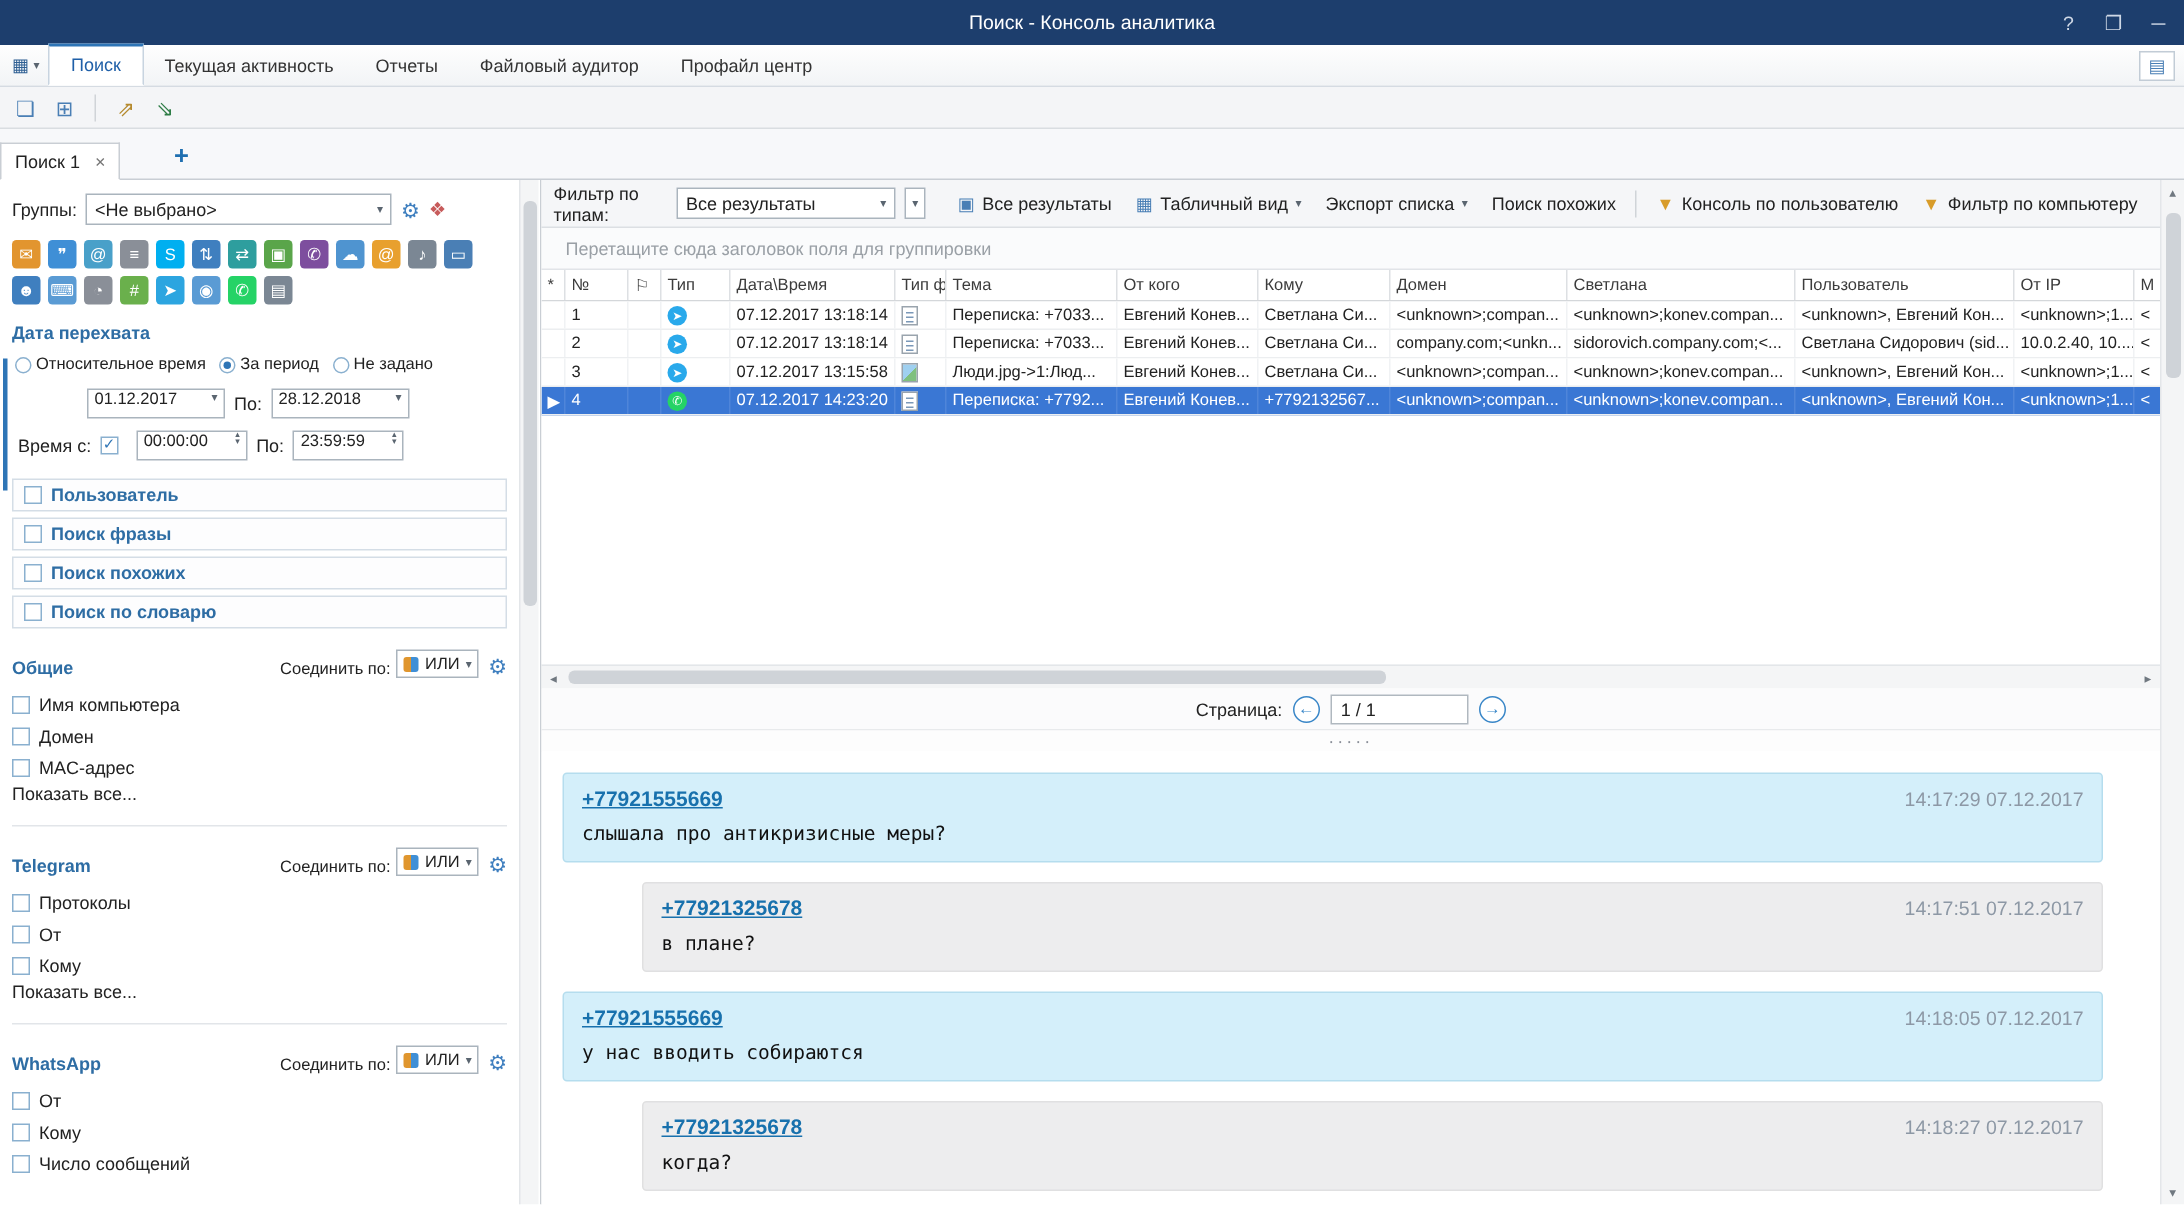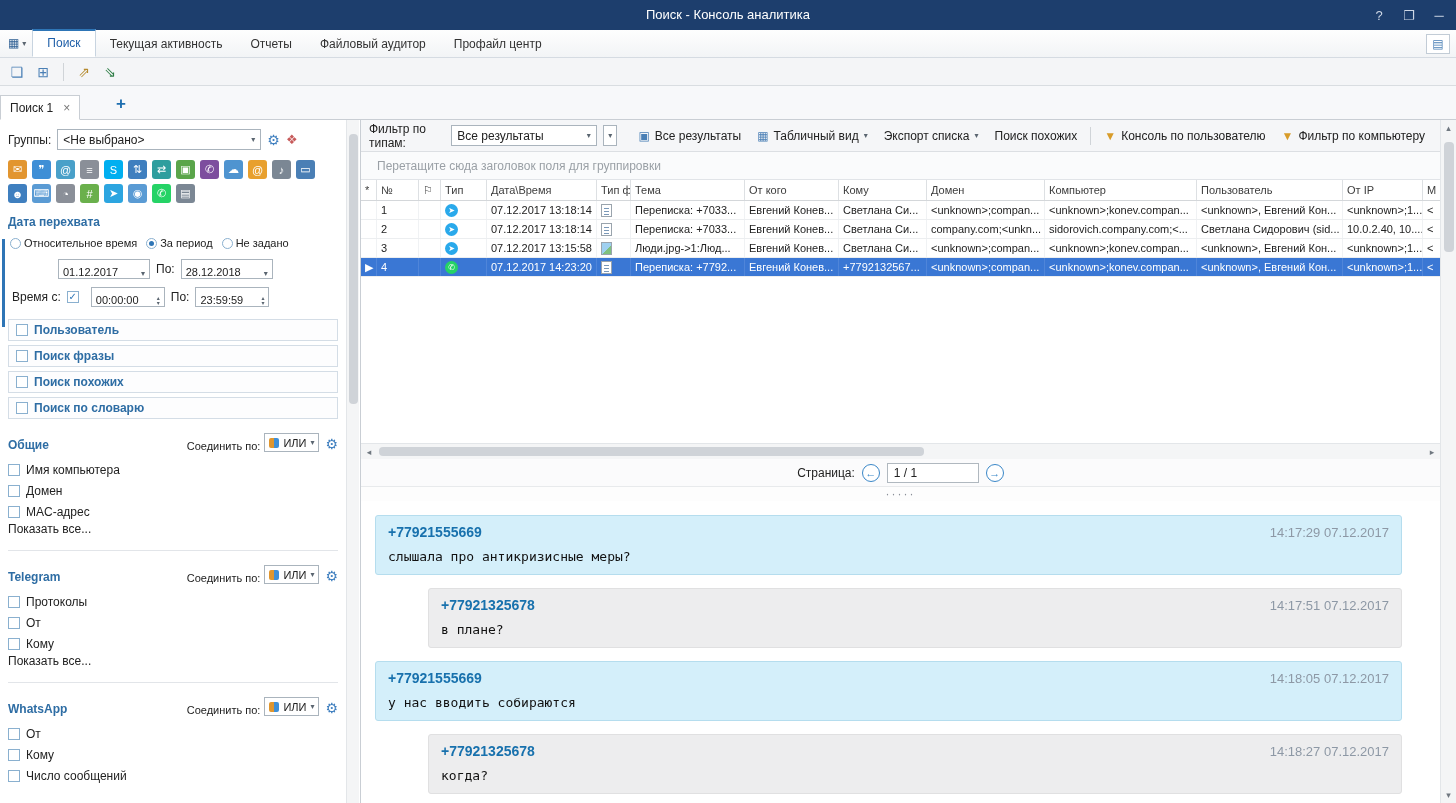--- a/index.html
+++ b/index.html
@@ -58,21 +58,21 @@
   align-items:center;justify-content:center;cursor:pointer;}
 .sec-title{color:#2e6da4;font-weight:bold;margin:6px 0 8px;}
 .date-body{position:relative;margin-left:2px;}
 .date-body::before{content:"";position:absolute;left:-8px;top:2px;width:3px;height:88px;background:#2e75b6;}
 .radio-row{display:flex;gap:9px;font-size:11px;margin:2px 0 10px;flex-wrap:nowrap;}
 .rlab{display:flex;align-items:center;cursor:pointer;white-space:nowrap;}
 .radio{width:11px;height:11px;border:1px solid #8ab0cf;border-radius:50%;margin-right:3px;position:relative;flex:none;}
 .radio.on::after{content:"";position:absolute;left:2px;top:2px;width:5px;height:5px;background:#2e75b6;border-radius:50%;}
 .date-row{margin:0 0 8px 48px;gap:6px;}
 .time-row{margin:0 0 12px 2px;gap:6px;}
-.field{height:20px;border:1px solid #aab4bd;background:#fff;display:flex;align-items:flex-end;
+.field{height:20px;border:1px solid #aab4bd;background:#fff;display:flex;align-items:flex-start;
   padding:0 4px;gap:3px;font-size:11px;}
 .date-field{width:92px;}
 .time-field{width:74px;}
 .spin{display:flex;flex-direction:column;margin-left:auto;color:#5a6570;}
 .spin i{font-style:normal;font-size:6px;line-height:5px;}
 .cb{width:12px;height:12px;border:1px solid #8ab0cf;background:#fff;margin-right:6px;flex:none;
   display:flex;align-items:center;justify-content:center;cursor:pointer;}
 .cb .chk{color:#2e75b6;font-size:10px;line-height:10px;}
 .collapse-list{margin-top:12px;}
 .collapse-box{height:22px;border:1px solid #d4dde6;display:flex;align-items:center;
@@ -128,21 +128,21 @@
 .pbtn{width:18px;height:18px;border:1px solid #3a87c8;border-radius:50%;color:#3a87c8;
   display:flex;align-items:center;justify-content:center;font-size:11px;cursor:pointer;background:#fff;}
 .pinput{width:92px;height:20px;border:1px solid #b0b8bf;background:#fff;padding:2px 6px;cursor:text;}
 .splitter{position:absolute;top:367px;left:0;width:100%;height:14px;display:flex;
   align-items:center;justify-content:center;color:#8a8f98;letter-spacing:2px;cursor:row-resize;background:#fdfdfd;}
 .chat{position:absolute;top:381px;left:0;width:100%;height:302px;background:#fff;overflow:hidden;padding-top:14px;}
 .msg{border-radius:3px;padding:8px 12px 10px;margin-bottom:13px;}
 .msg.in{background:#d4effa;border:1px solid #b5ddee;margin:0 38px 13px 14px;}
 .msg.out{background:#ededee;border:1px solid #e0e0e1;margin:0 38px 13px 67px;}
 .msg-head{display:flex;justify-content:space-between;align-items:baseline;}
-.msg-sender{color:#1871ad;font-weight:bold;font-size:14px;}
+.msg-sender{color:#1871ad;font-weight:bold;font-size:14px;text-decoration:underline;}
 .msg-time{color:#8d98a5;font-size:13px;}
 .msg-text{margin-top:9px;font-family:"DejaVu Sans Mono",monospace;font-size:13px;color:#111;}
 
 
 .vscroll{position:absolute;right:0;top:120px;width:16px;height:683px;background:#f4f5f6;border-left:1px solid #e3e6e9;}
 .vs-btn{height:16px;display:flex;align-items:center;justify-content:center;color:#707880;font-size:9px;cursor:pointer;}
 .vs-btn.bottom{position:absolute;bottom:0;width:100%;}
 .vs-thumb{position:absolute;left:3px;top:22px;width:10px;height:110px;background:#cfd3d8;border-radius:4px;cursor:grab;}
 </style>
 </head>
@@ -421,21 +421,21 @@
           <div class="gh" style="width: 16px;">*</div>
           <div class="gh" style="width: 42px;">№</div>
           <div class="gh" style="width: 22px;">⚐</div>
           <div class="gh" style="width: 46px;">Тип</div>
           <div class="gh" style="width: 110px;">Дата\Время</div>
           <div class="gh" style="width: 34px;">Тип фа</div>
           <div class="gh" style="width: 114px;">Тема</div>
           <div class="gh" style="width: 94px;">От кого</div>
           <div class="gh" style="width: 88px;">Кому</div>
           <div class="gh" style="width: 118px;">Домен</div>
-          <div class="gh" style="width: 152px;">Компьютер</div>
+          <div class="gh" style="width: 152px;">Светлана</div>
           <div class="gh" style="width: 146px;">Пользователь</div>
           <div class="gh" style="width: 80px;">От IP</div>
           <div class="gh" style="width: 30px;">М</div>
         </div>
       <div id="gbody">
           <div class="grow">
             <div class="gc" style="width: 16px;"></div>
             <div class="gc" style="width: 42px;">1</div>
             <div class="gc" style="width: 22px;"></div>
             <div class="gc" style="width: 46px;">

